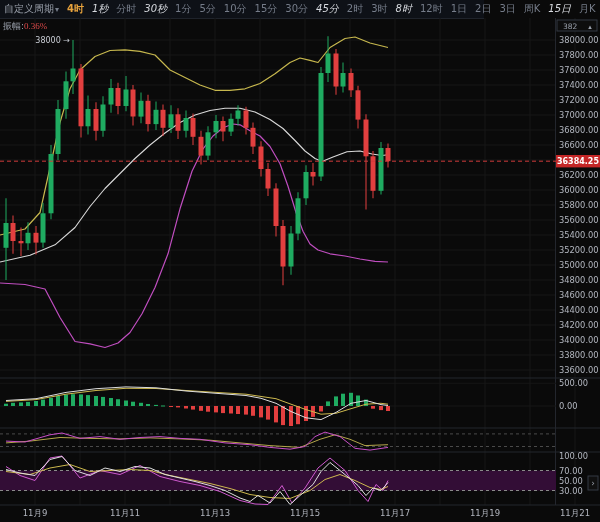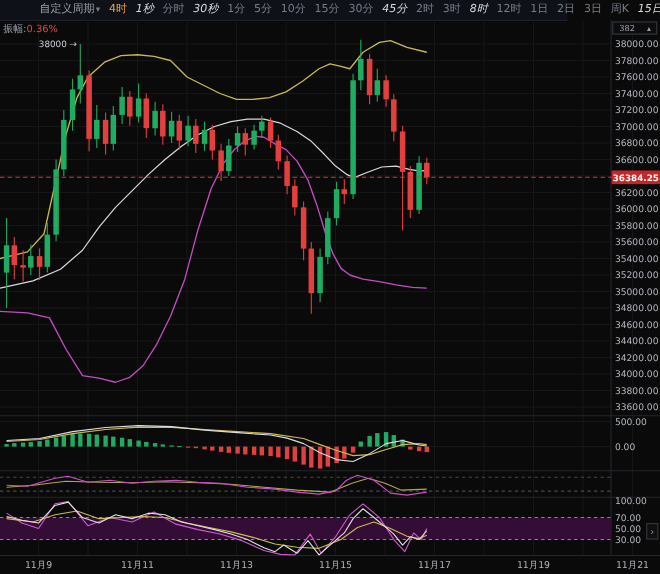--- a/index.html
+++ b/index.html
@@ -1,31 +1,31 @@
 <!DOCTYPE html>
 <html><head>
 <meta charset="utf-8">
 <style>
   html,body{margin:0;padding:0;background:#000;}
   #app{position:relative;width:600px;height:522px;background:#0a0a0a;overflow:hidden;
        font-family:"DejaVu Sans","Liberation Sans",sans-serif;}
   
   #toolbar{position:absolute;top:0;left:0;width:484px;height:18px;background:#0e1117;
-           border-bottom:1px solid #1f232b;display:flex;align-items:center;font-size:10px;padding-left:32px;}
+           border-bottom:1px solid #1f232b;display:flex;align-items:center;font-size:10px;}
   #periods{display:flex;align-items:center;height:100%;}
   .t-item{padding:0 4px;line-height:18px;cursor:pointer;white-space:nowrap;}
   .t-norm{color:#767d8a;}
   .t-fav{color:#d8dbe0;font-style:italic;}
-  .t-active{color:#e8a33d;}
+  .t-active{color:#e8a33d;font-weight:bold;}
   .t-menu{color:#9aa0ab;}
   .t-caret{font-size:8px;color:#767d8a;margin-left:1px;}
   
   #info-bar{position:absolute;left:3px;top:20px;font-size:9px;z-index:5;}
   #info-bar .lbl{color:#9aa0ab;}
-  #info-bar .val{color:#e04a4a;}
+  #info-bar .val{color:#e04a4a;font-family:Liberation Serif, serif;}
   svg{display:block;}
 </style>
 </head>
 <body>
 
 <div id="app">
   <div id="toolbar">
     <div id="periods">
         <span class="t-item t-menu">自定义周期<span class="t-caret">▾</span></span>
         <span class="t-item t-active">4时</span>

